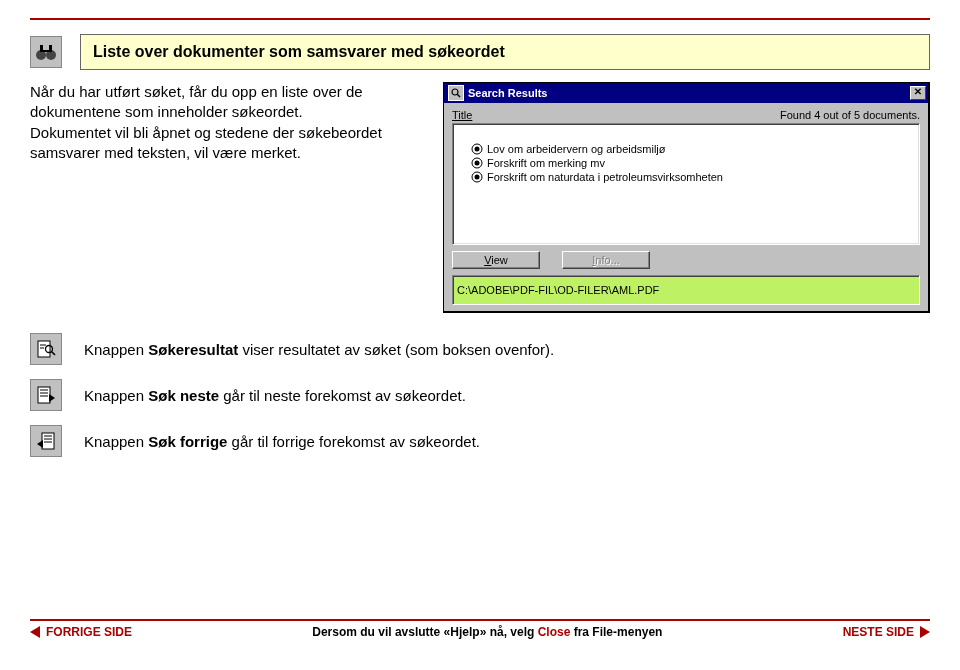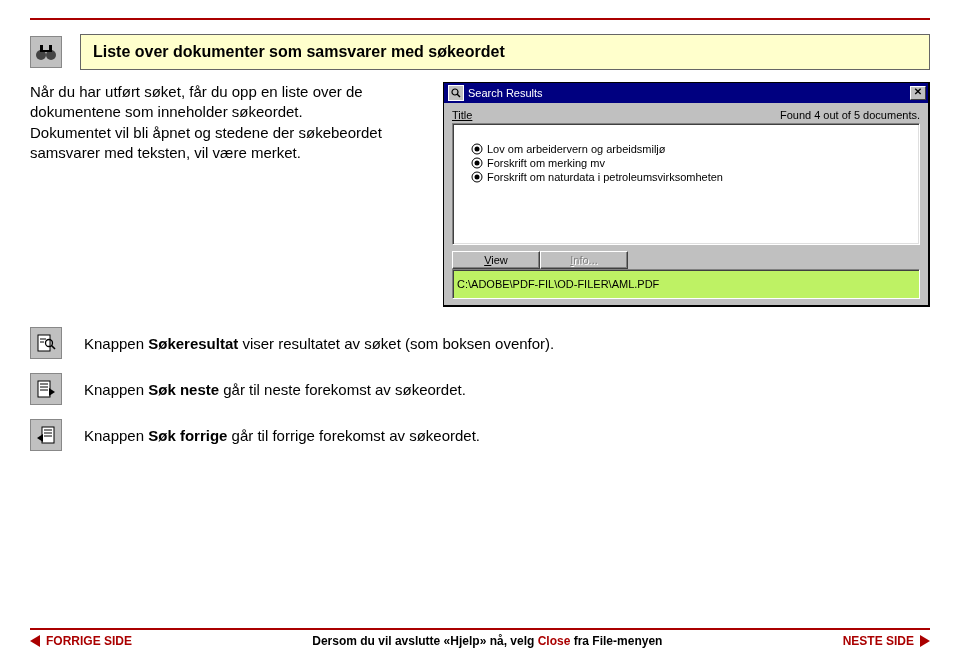--- a/index.html
+++ b/index.html
@@ -18,39 +18,39 @@
 .twocol{display:flex;gap:18px;margin-bottom:20px}
 .leftcol{flex:0 0 395px;font:400 15px/1.35 Arial}
 .leftcol ul{margin:12px 0;padding-left:18px}
 .leftcol li{margin-bottom:6px}
 .leftcol .bold{font-weight:700}
 .rightcol{flex:1;min-width:0}
 .dlg{background:#c0c0c0;border:1px solid #000;border-right:2px solid #000;border-bottom:2px solid #000;font:400 11px "Microsoft Sans Serif","Segoe UI",Arial}
 .dlg-title{background:#000080;color:#fff;display:flex;align-items:center;padding:2px 2px 2px 4px}
 .dlg-title .t-icon{width:14px;height:14px;background:#c0c0c0;border:1px solid #fff;margin-right:4px;display:flex;align-items:center;justify-content:center}
 .dlg-title .t-icon svg{width:10px;height:10px}
-.dlg-title .t-text{font-weight:400;flex:1}
+.dlg-title .t-text{font-weight:700;flex:1}
 .dlg-title .t-close{width:14px;height:12px;background:#c0c0c0;border:1px solid #fff;border-right-color:#404040;border-bottom-color:#404040;color:#000;text-align:center;font:700 10px/10px Arial}
 .dlg-body{padding:6px 8px}
 .dlg-top{display:flex;justify-content:space-between;margin-bottom:2px}
 .dlg-top .lbl{text-decoration:underline}
 .dlg-list{background:#fff;border:1px solid #808080;border-right-color:#fff;border-bottom-color:#fff;box-shadow:inset 1px 1px 0 #404040,inset -1px -1px 0 #dfdfdf;height:84px;padding:18px;margin-bottom:6px}
 .dlg-row{display:flex;align-items:center;padding:1px 0}
 .dlg-row .bullet{width:12px;height:12px;margin-right:4px}
-.dlg-btns{display:flex;gap:0;}
+.dlg-btns{display:flex;gap:22px;margin-bottom:6px}
 .winbtn{background:#c0c0c0;border:1px solid #fff;border-right-color:#404040;border-bottom-color:#404040;box-shadow:inset -1px -1px 0 #808080;padding:2px 18px;font:400 11px Arial;min-width:50px;text-align:center}
 .winbtn.disabled{color:#808080;text-shadow:1px 1px 0 #fff}
 .winbtn .ul{text-decoration:underline}
 .dlg-status{background:#bef264;border:1px solid #808080;border-right-color:#fff;border-bottom-color:#fff;box-shadow:inset 1px 1px 0 #404040;padding:8px 4px}
 .notes{margin-top:12px}
 .note-row{display:flex;align-items:center;margin-bottom:14px}
 .note-row .icon-box{margin-right:22px}
 .note-row .txt{font:400 15px Arial}
 .note-row .txt b{font-weight:700}
-.footer{position:absolute;left:30px;right:30px;bottom:22px}
+.footer{position:absolute;left:30px;right:30px;bottom:31px}
 .footer .redline{margin-bottom:4px}
 .footer-row{display:flex;align-items:center;justify-content:space-between;font:700 12px Arial}
 .footer-row .prev,.footer-row .next{display:flex;align-items:center;color:#a00}
 .footer-row .tri{width:0;height:0;border-top:6px solid transparent;border-bottom:6px solid transparent}
 .footer-row .prev .tri{border-right:10px solid #a00;margin-right:6px}
 .footer-row .next .tri{border-left:10px solid #a00;margin-left:6px}
 .footer-row .center{font-weight:700;color:#000}
 .footer-row .center .red{color:#a00}
 </style>
 </head>

